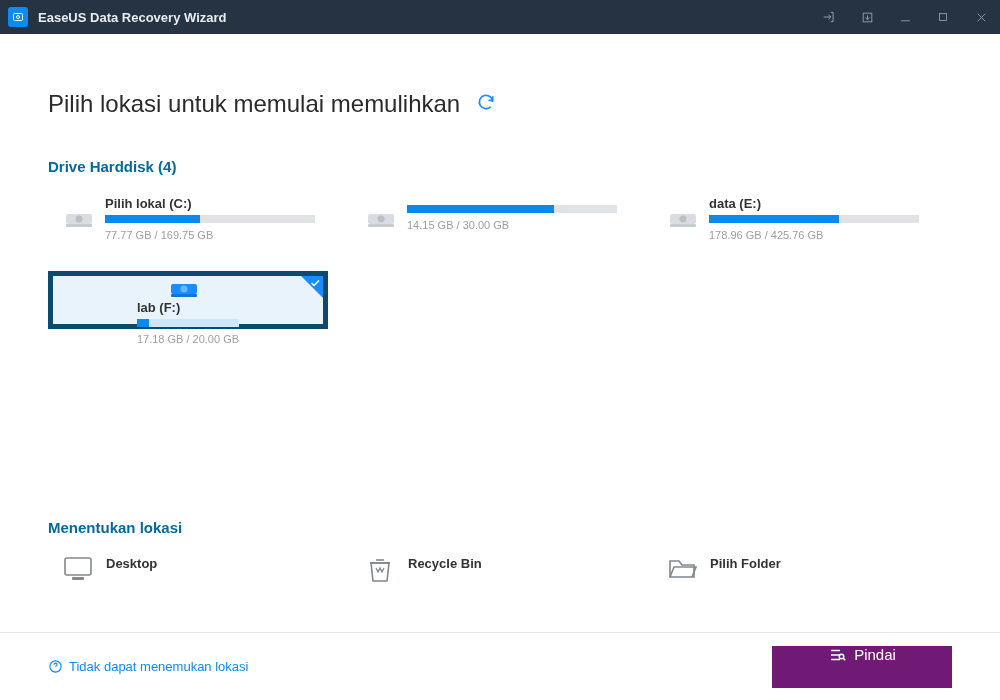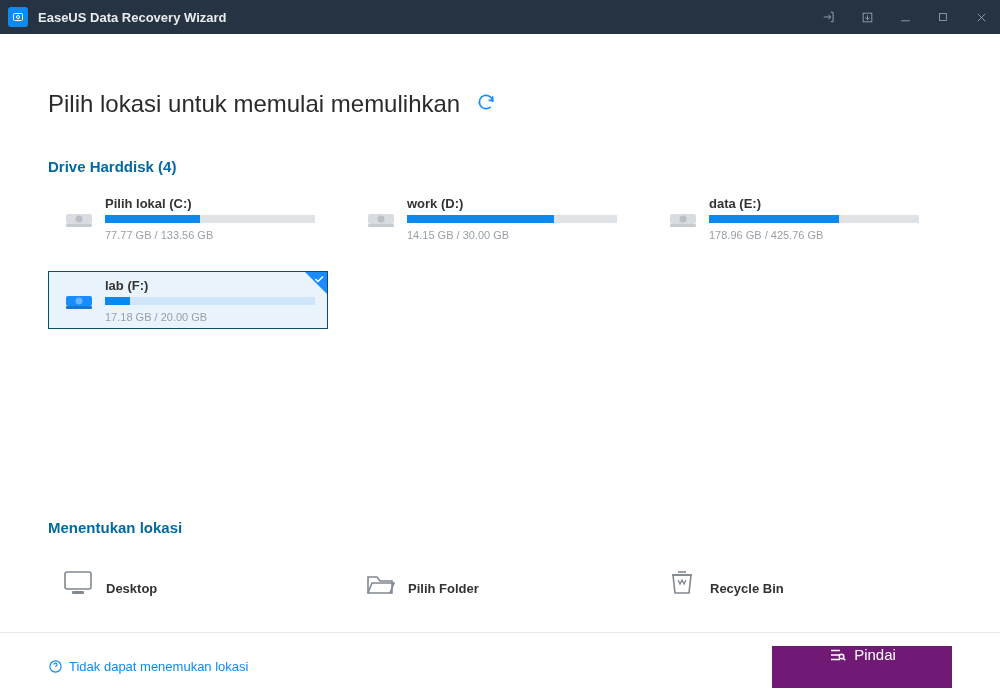--- a/index.html
+++ b/index.html
@@ -86,22 +86,23 @@
       width: 280px;
       height: 58px;
       display: flex;
       align-items: center;
       padding: 0 12px;
       cursor: pointer;
       position: relative;
       border: 1px solid transparent;
     }
     .drive-card.selected {
-      border: 1px solid #0c4a6e;
+      border: 5px solid #0c4a6e;
       background: #e9f3fc;
+      flex-direction: column;
     }
     .drive-card.selected::after {
       content: "";
       position: absolute;
       top: 0; right: 0;
       border-style: solid;
       border-width: 0 22px 22px 0;
       border-color: transparent #1a8cff transparent transparent;
     }
     .drive-check {
@@ -137,21 +138,21 @@
     .section2 { margin-top: auto; padding-bottom: 30px;}
     .locations {
       display: flex;
       gap: 22px;
       margin-top: 20px;
     }
     .loc-card {
       width: 280px;
       height: 40px;
       display: flex;
-      align-items: flex-end;
+      align-items: flex-start;
       padding: 0 12px;
       cursor: pointer;
     }
     .loc-icon-wrap {
       width: 36px;
       display:flex; align-items:center; justify-content:center;
       margin-right:10px;
     }
     .loc-label {
       font-size: 13px;
@@ -250,34 +251,33 @@
           <rect x="2" y="8" width="26" height="10" rx="2" fill="#d9dde1"></rect>
           <circle cx="15" cy="13" r="3.5" fill="#babfc5"></circle>
           <rect x="2" y="18" width="26" height="3" rx="1" fill="#c7ccd1"></rect>
         </svg>
       </div>
       <div class="drive-center">
         <div class="drive-label">Pilih lokal (C:)</div>
         <div class="bar">
             <div class="bar-fill" style="width:45%"></div>
           </div>
-        <div class="drive-size">77.77 GB / 133.56 GB</div>
+        <div class="drive-size">77.77 GB / 169.75 GB</div>
       </div>
     </div>
 
     <div class="drive-card">
       <div class="drive-icon-wrap">
         <svg width="30" height="24" viewBox="0 0 30 24" fill="none">
           <rect x="2" y="8" width="26" height="10" rx="2" fill="#d9dde1"></rect>
           <circle cx="15" cy="13" r="3.5" fill="#babfc5"></circle>
           <rect x="2" y="18" width="26" height="3" rx="1" fill="#c7ccd1"></rect>
         </svg>
       </div>
       <div class="drive-center">
-        <div class="drive-label">work (D:)</div>
         <div class="bar">
             <div class="bar-fill" style="width:70%"></div>
           </div>
         <div class="drive-size">14.15 GB / 30.00 GB</div>
       </div>
     </div>
 
     <div class="drive-card">
       <div class="drive-icon-wrap">
         <svg width="30" height="24" viewBox="0 0 30 24" fill="none">
@@ -324,38 +324,38 @@
         <div class="loc-icon-wrap">
           <svg width="30" height="26" viewBox="0 0 30 26" fill="none">
             <rect x="2" y="2" width="26" height="17" rx="2" stroke="#808890" stroke-width="1.6"></rect>
             <rect x="9" y="21" width="12" height="3" fill="#808890" rx="1"></rect>
           </svg>
         </div>
         <div class="loc-label">Desktop</div>
       </div>
       <div class="loc-card">
         <div class="loc-icon-wrap">
-          <svg width="30" height="24" viewBox="0 0 30 24" fill="none">
-            <path d="M3 5h9l3 4h12v12H3V5z" stroke="#808890" stroke-width="1.6" fill="none"></path>
-            <path d="M3 21L7 11h22l-4 10" stroke="#808890" stroke-width="1.6" fill="none"></path>
-          </svg>
-        </div>
-        <div class="loc-label">Pilih Folder</div>
-      </div>
-      <div class="loc-card">
-        <div class="loc-icon-wrap">
           <svg width="26" height="28" viewBox="0 0 26 28" fill="none">
             <path d="M4 7h18l-2 18H6L4 7z" stroke="#808890" stroke-width="1.6" fill="none"></path>
             <path d="M3 7h20" stroke="#808890" stroke-width="1.6"></path>
             <path d="M9 4h8" stroke="#808890" stroke-width="1.6"></path>
             <path d="M9 12l2 4 2-4 2 4 2-4" stroke="#808890" stroke-width="1.3" fill="none"></path>
           </svg>
         </div>
         <div class="loc-label">Recycle Bin</div>
       </div>
+      <div class="loc-card">
+        <div class="loc-icon-wrap">
+          <svg width="30" height="24" viewBox="0 0 30 24" fill="none">
+            <path d="M3 5h9l3 4h12v12H3V5z" stroke="#808890" stroke-width="1.6" fill="none"></path>
+            <path d="M3 21L7 11h22l-4 10" stroke="#808890" stroke-width="1.6" fill="none"></path>
+          </svg>
+        </div>
+        <div class="loc-label">Pilih Folder</div>
+      </div>
     </div>
   </div>
 </div>
 
 <div class="footer">
   <div class="help-link">
     <svg width="15" height="15" viewBox="0 0 24 24" fill="none" stroke="#0d8bf0" stroke-width="1.8">
       <circle cx="12" cy="12" r="9"></circle>
       <path d="M9.5 9a2.5 2.5 0 0 1 5 0c0 1.5-2.5 2-2.5 3.5M12 17h.01"></path>
     </svg>

